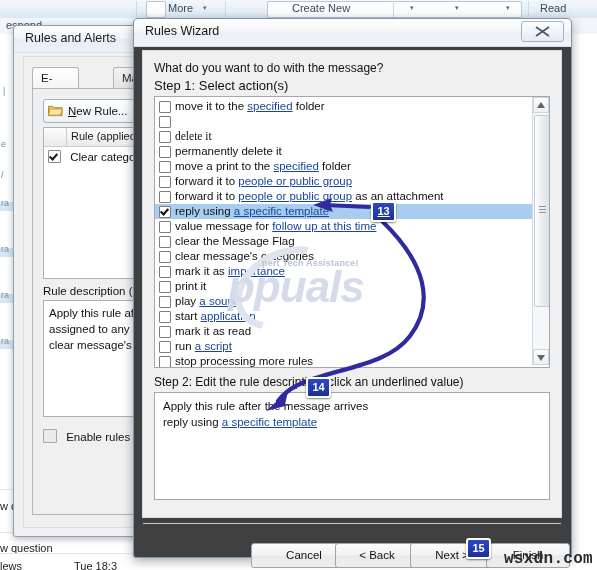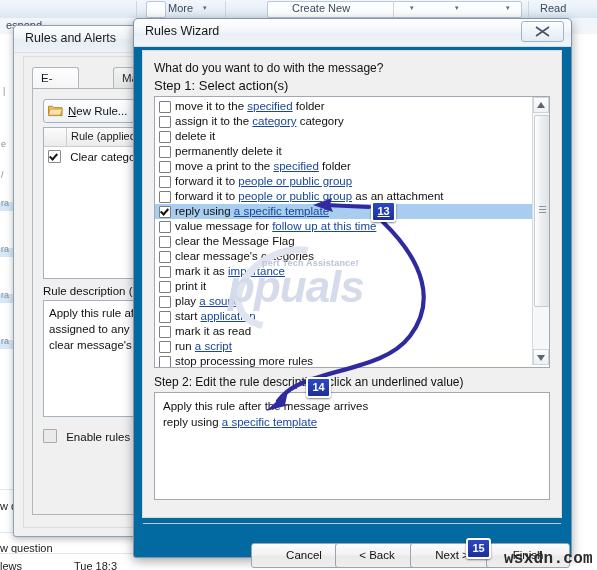--- a/index.html
+++ b/index.html
@@ -152,21 +152,21 @@
   }
   .chk-grey {
     display: inline-block; width: 12px; height: 12px;
     border: 1px solid #a9a9a9; background: #eaeaea;
     vertical-align: -2px; border-radius: 1px;
   }
 
   
   .dlg-wiz {
     position: absolute; left: 133px; top: 18px; width: 437px; height: 538px;
-    background: #0369a1;
+    background: #404040;
     border: 1px solid #7d96ad;
     border-radius: 5px 5px 3px 3px;
     box-shadow: 0 3px 11px rgba(0,0,0,0.35);
   }
   .wiz-titlebar {
     position: absolute; left: 0; top: 0; right: 0; height: 27px;
     background: linear-gradient(to bottom, #fefefe 0%, #f3f6f9 45%, #e9eff5 55%, #f1f5f9 100%);
     border-radius: 4px 4px 0 0;
     border-bottom: 1px solid #d4dde6;
   }
@@ -414,23 +414,22 @@
       <div class="wiz-step1">Step 1: Select action(s)</div>
 
       <div class="action-list">
         <div id="action-rows">
             <div class="act-row" style="top: 2px;">
               <span class="act-cb"></span>
               <span class="act-txt"><span>move it to the </span><span class="lnk">specified</span><span> folder</span></span>
             </div>
             <div class="act-row" style="top: 17px;">
               <span class="act-cb"></span>
-              <span class="act-txt"><span>assign it to the </span><span class="lnk">category</span><span> category</span></span>
-            </div>
-            <div class="act-row" style="top: 32px;">
+            </div>
+            <div class="act-row" style="top: 32px; font-family: Liberation Serif, serif;">
               <span class="act-cb"></span>
               <span class="act-txt"><span>delete it</span></span>
             </div>
             <div class="act-row" style="top: 47px;">
               <span class="act-cb"></span>
               <span class="act-txt"><span>permanently delete it</span></span>
             </div>
             <div class="act-row" style="top: 62px;">
               <span class="act-cb"></span>
               <span class="act-txt"><span>move a print to the </span><span class="lnk">specified</span><span> folder</span></span>

